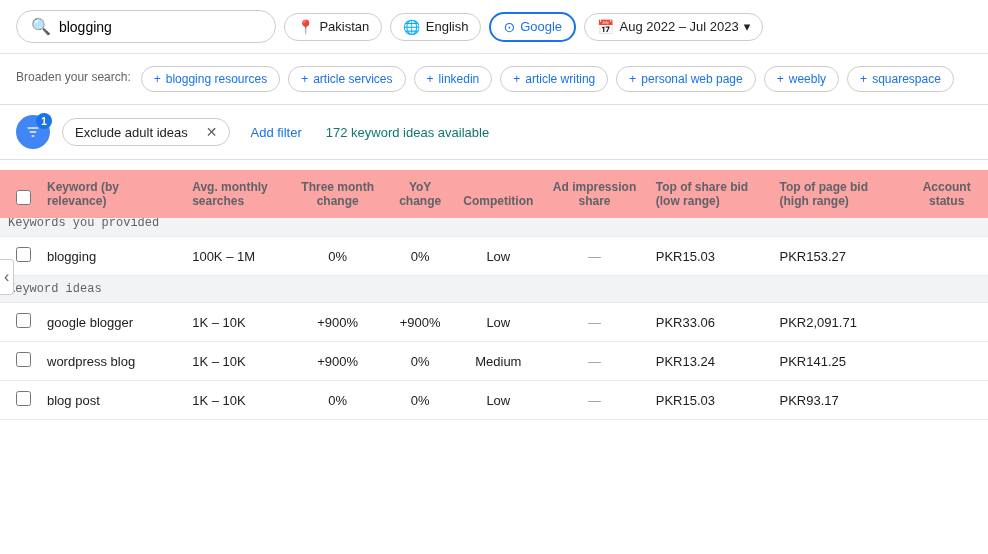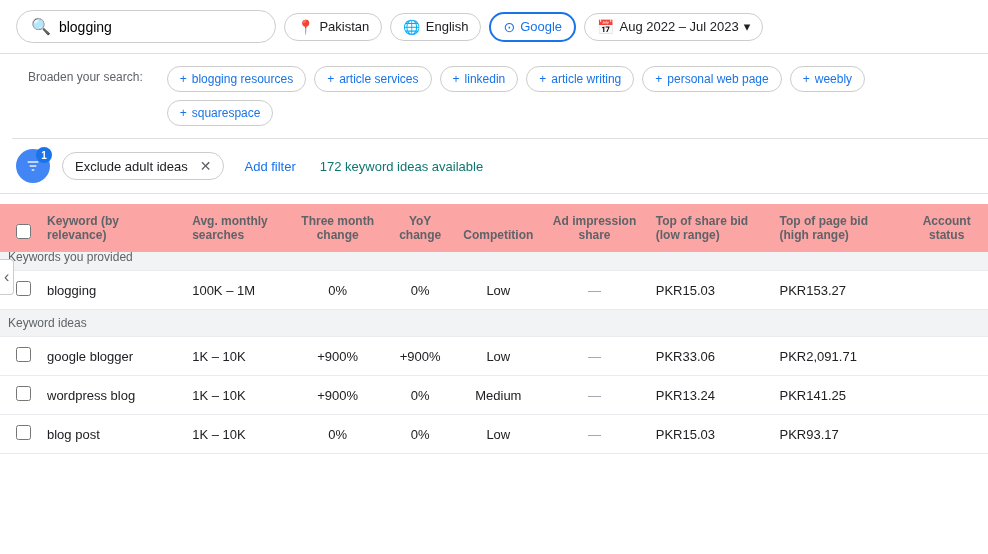--- a/index.html
+++ b/index.html
@@ -25,22 +25,22 @@
       display: flex; align-items: center; gap: 5px;
       border: 1px solid #ccc; border-radius: 20px; padding: 5px 12px;
       font-size: 13px; cursor: pointer; background: #fff;
       white-space: nowrap;
     }
     .engine-chip { border: 2px solid #1a73e8; color: #1a73e8; font-weight: 500; }
     .chip-icon { font-size: 14px; }
 
     
     .broaden-section {
-      display: flex; align-items: flex-start; gap: 24px;
-      padding: 12px 16px; border-bottom: 1px solid #e0e0e0; margin-left: 12px;
+      display: flex; align-items: flex-start; gap: 10px;
+      padding: 12px 16px; border-bottom: 1px solid #e0e0e0;
     }
     .broaden-label { font-size: 12px; color: #5f6368; white-space: nowrap; padding-top: 4px; }
     .broaden-chips { display: flex; flex-wrap: wrap; gap: 8px; }
     .broaden-chip {
       display: flex; align-items: center; gap: 5px;
       border: 1px solid #ccc; border-radius: 20px; padding: 5px 12px;
       font-size: 12px; cursor: pointer; color: #1a73e8; background: #fff;
     }
 
     
@@ -53,21 +53,21 @@
       width: 34px; height: 34px; border-radius: 50%; background: #4285f4;
       position: relative; cursor: pointer;
     }
     .filter-icon-btn .badge {
       position: absolute; top: -2px; right: -2px;
       background: #1a73e8; color: #fff; border-radius: 50%;
       width: 16px; height: 16px; font-size: 10px; display: flex;
       align-items: center; justify-content: center; font-weight: bold;
     }
     .exclude-chip {
-      display: flex; align-items: center; gap: 12px;
+      display: flex; align-items: center; gap: 18px;
       border: 1px solid #ccc; border-radius: 20px; padding: 5px 12px;
       font-size: 13px; background: #fff;
     }
     .exclude-chip .close { cursor: pointer; color: #5f6368; font-size: 14px; }
     .add-filter-btn {
       font-size: 13px; color: #1a73e8; cursor: pointer; font-weight: 500;
       padding: 5px 8px; border-radius: 4px; border: none; background: none;
     }
     .ideas-count { font-size: 13px; color: #0f766e; margin-left: 4px; }
 
@@ -79,21 +79,21 @@
       text-align: left; padding: 10px 8px; font-size: 12px;
       font-weight: 600; color: #5f6368; vertical-align: bottom;
       background: #fca5a5; position: sticky; top: 10px;
     }
     th.center, td.center { text-align: center; }
     th.right, td.right { text-align: left; }
     td { padding: 10px 8px; font-size: 13px; border-bottom: 1px solid #e8eaed; }
 
     .section-row td {
       background: #f1f3f4; font-size: 12px; color: #5f6368;
-      font-weight: 500; padding: 6px 8px;
+      font-weight: 500; padding: 6px 8px; font-family: Liberation Mono, monospace;
     }
 
     .checkbox-cell { width: 36px; padding-left: 16px; }
     input[type="checkbox"] { cursor: pointer; width: 15px; height: 15px; }
 
     .keyword-cell { font-size: 13px; color: #202124; min-width: 140px; }
     .num-cell { color: #202124; }
     .dash-cell { color: #9aa0a6; text-align: center; }
 
     

